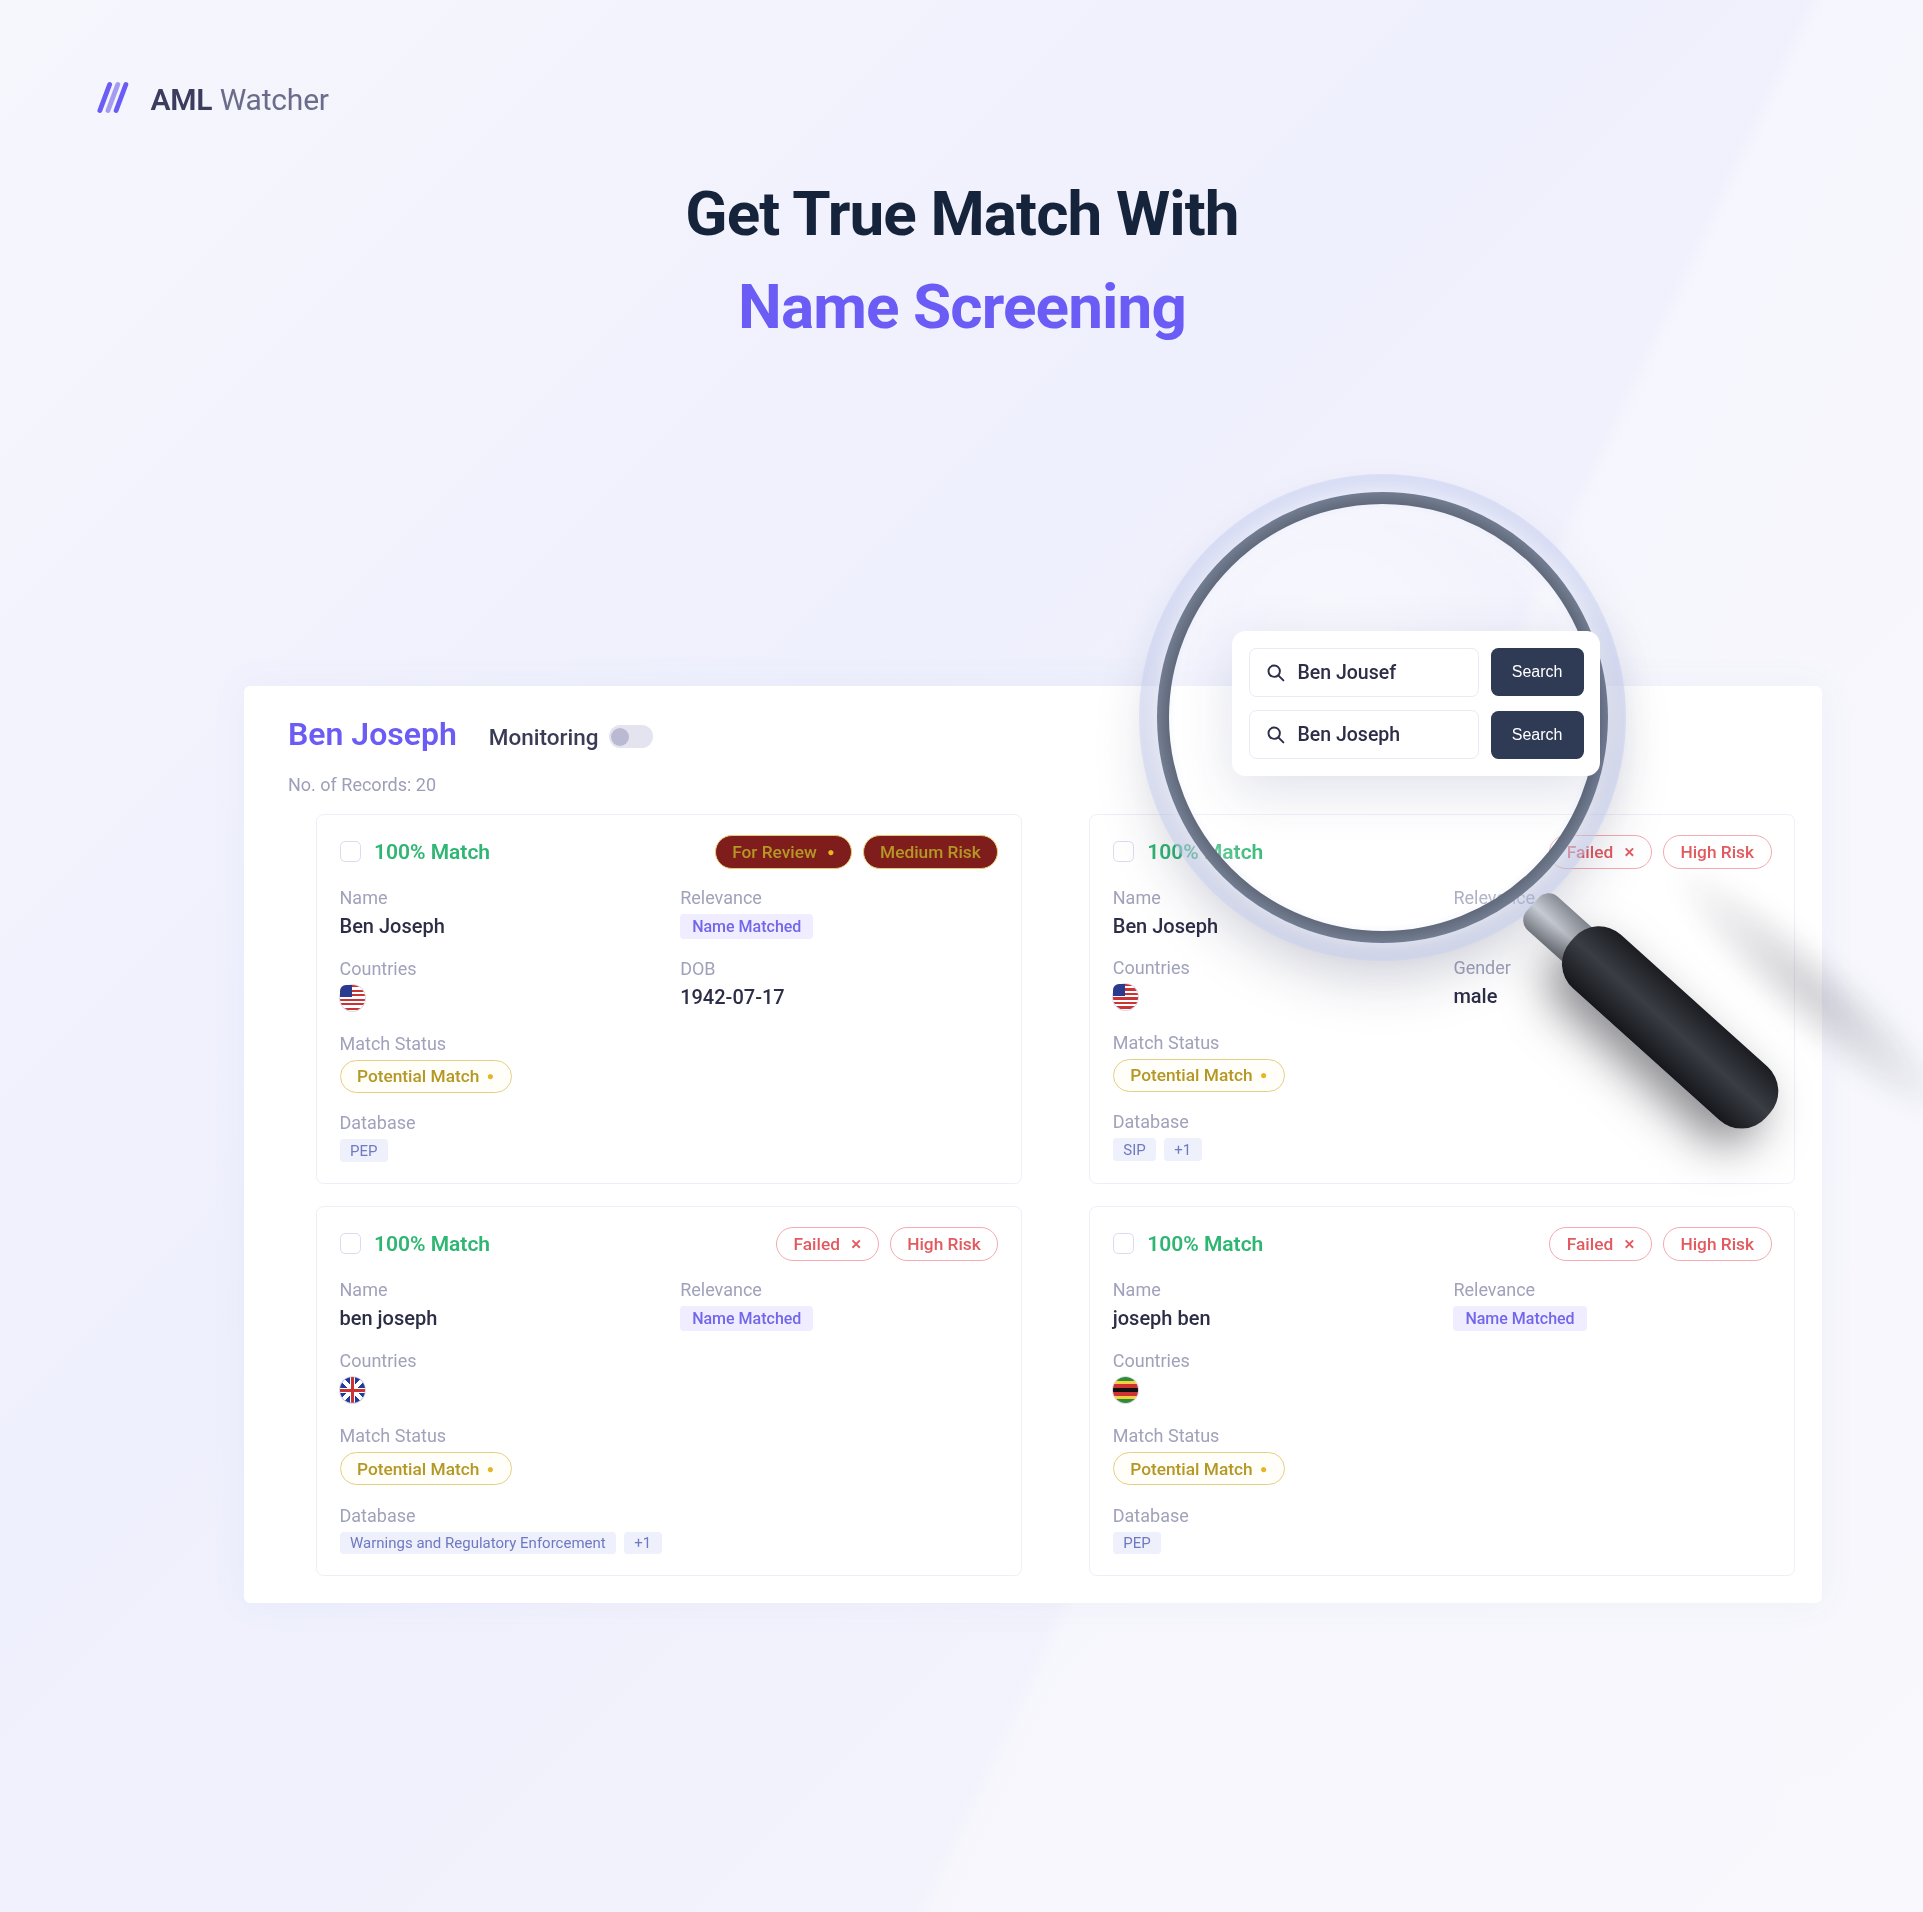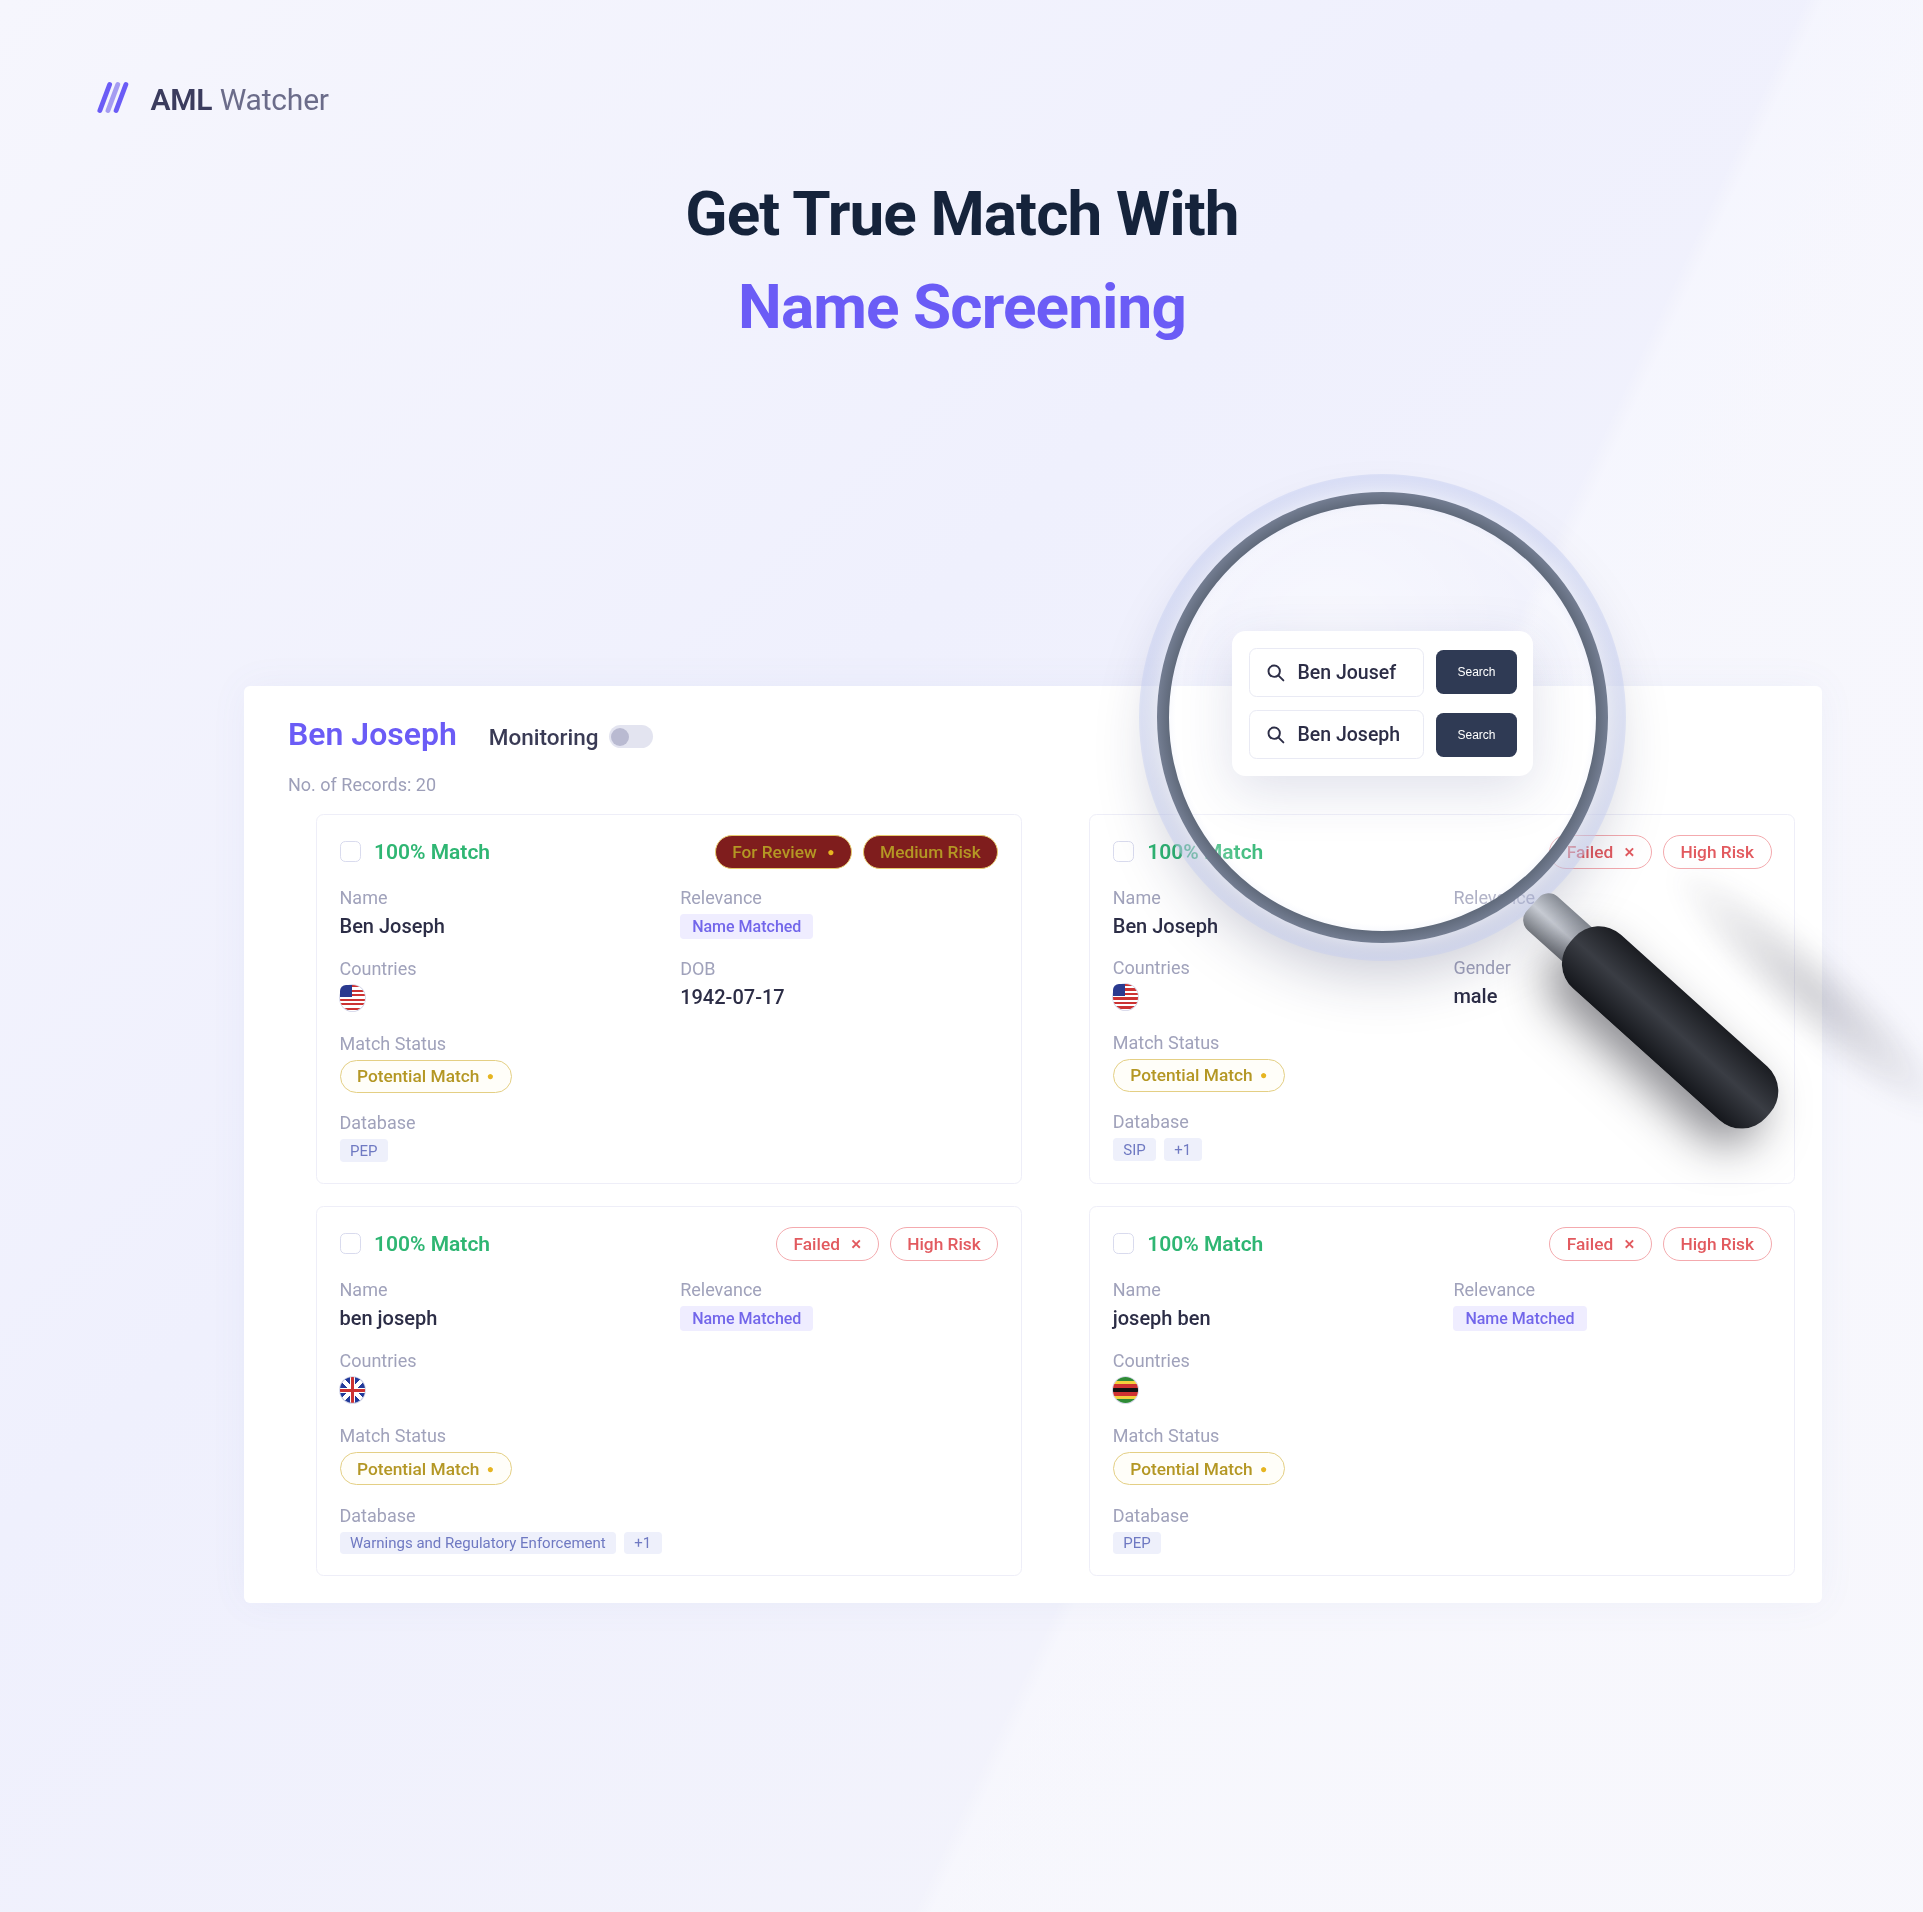--- a/index.html
+++ b/index.html
@@ -183,21 +183,21 @@
     }
     .db-chip {
       display: inline-block; padding: 2.3px 10.5px; border-radius: 3.8px;
       background: #eef0fb; color: #6f79c2; font-size: 15px; margin-right: 7.5px;
     }
 
     
     .popover {
       position: absolute;
       top: 631px; left: 1232px;
-      width: 301px;
+      width: 368px;
       background: #ffffff;
       border-radius: 13.5px;
       padding: 16.5px;
       box-shadow: 0 15px 53px rgba(50,55,120,0.15);
       z-index: 5;
     }
     .search-row {
       display: flex; align-items: center; gap: 12px; margin-bottom: 13.5px;
     }
     .search-row:last-child{margin-bottom:0;}
@@ -207,21 +207,21 @@
       border: 1.5px solid #e9eaf4;
       border-radius: 7.5px;
       padding: 12px 15px;
     }
     .search-box svg { width: 21px; height: 21px; }
     .search-text { font-size: 19.5px; color: #2c2d46; font-weight: 500; }
     .search-btn {
       background: #2f3a54; color: #fff;
       border: none; border-radius: 7.5px;
       padding: 15px 21px;
-      font-size: 12px; font-weight: 500;
+      font-size: 16px; font-weight: 500;
     }
 
     .magnifier { position: absolute; top: 477px; left: 1142px; width: 571px; height: 571px; z-index: 4; pointer-events: none; }
     .lens {
       position:absolute; top:15px; left:15px;
       width: 451px; height: 451px; border-radius: 50%;
       background: radial-gradient(circle at 38% 33%, rgba(255,255,255,0.55), rgba(255,255,255,0.05) 55%);
       border: 12px solid #555f6e;
       box-shadow:
         inset 0 0 45px rgba(255,255,255,0.4),

